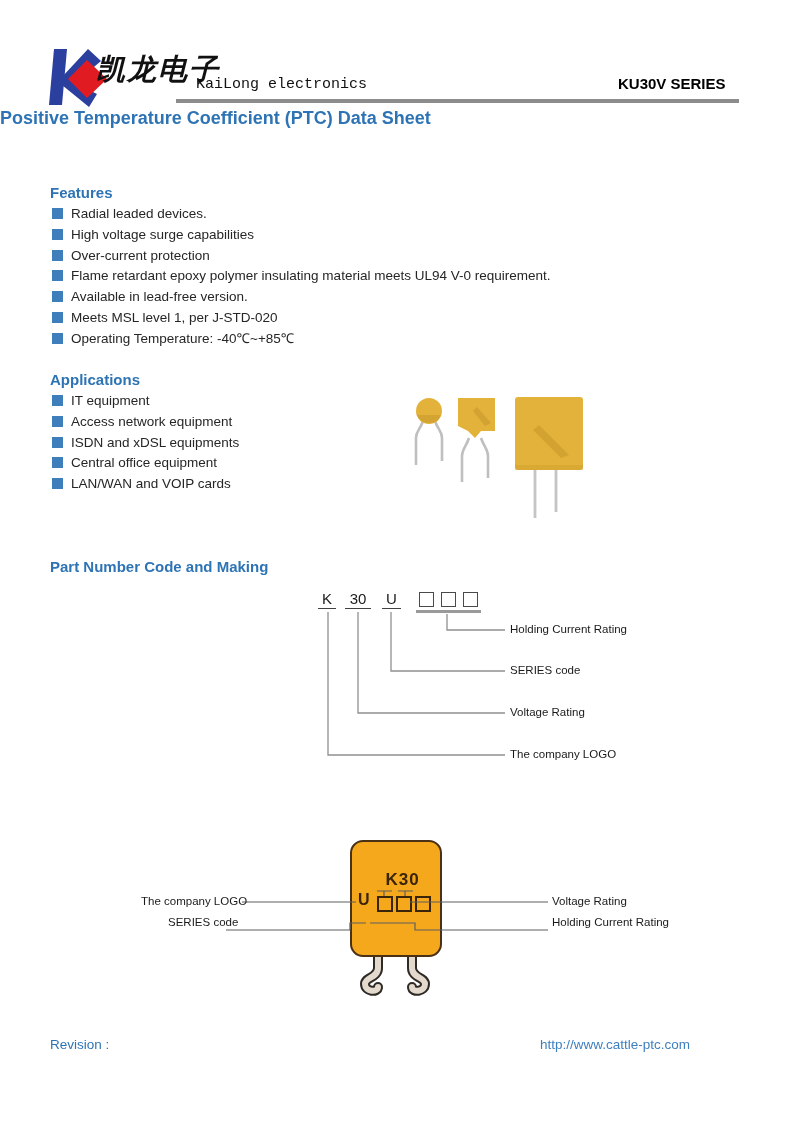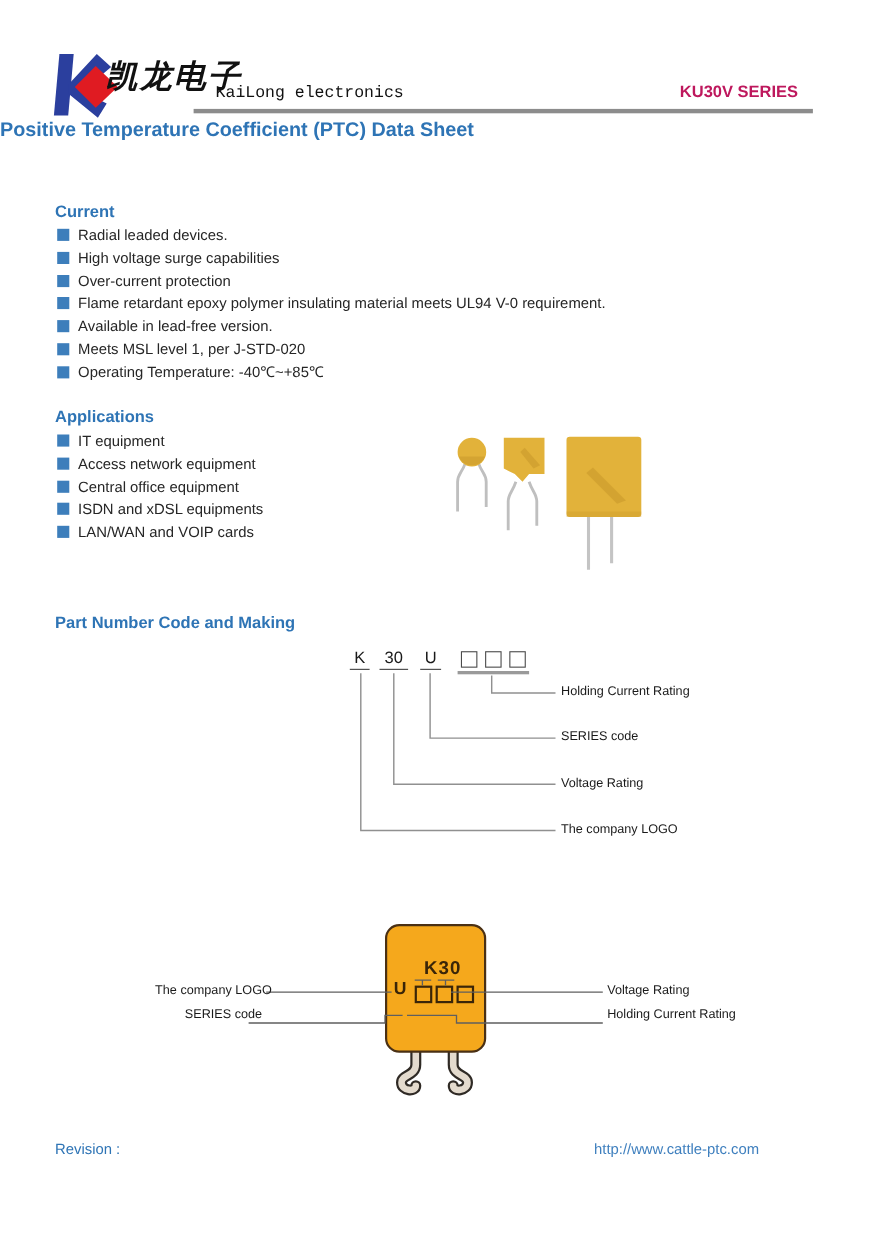--- a/index.html
+++ b/index.html
@@ -17,21 +17,21 @@
 
   
   .logo-svg{position:absolute;left:44px;top:46px;}
   .logo-cn{
     position:absolute;left:96px;top:50px;
     font-family:"DejaVu Serif", serif;
     font-weight:bold;font-style:italic;
     font-size:29px;color:#111;letter-spacing:2px;white-space:nowrap;
   }
   .logo-en{position:absolute;left:196px;top:76px;font-size:15px;color:#111;font-family:Liberation Mono, monospace;}
-  .series-name{position:absolute;left:618px;top:75px;font-size:15px;font-weight:bold;color:#be185d;white-space:nowrap;}
+  .series-name{position:absolute;left:618px;top:75px;font-size:15px;font-weight:bold;color:#000000;white-space:nowrap;}
   .header-rule{position:absolute;left:176px;top:99px;width:563px;height:4px;background:#8c8c8c;}
   .doc-title{position:absolute;left:0;top:108px;width:100%;font-size:18px;font-weight:bold;color:#2E74B5;}
 
   
   .sec-heading{font-size:15px;font-weight:bold;color:#2E74B5;}
 
   
   .blist{position:absolute;left:50px;}
   .brow{display:flex;align-items:flex-start;height:20.8px;}
   .bullet{width:11px;height:11px;background:#3D7EBB;margin:3px 8px 0 2px;flex:0 0 auto;}
@@ -69,21 +69,21 @@
     <polygon points="10,3 23,3 18,59 5,59" fill="#2B3F9E"></polygon>
     <polygon points="18,31 44,3 57,15 31,37 53,48 45,61 18,39" fill="#2B3F9E"></polygon>
     <polygon points="43,14 63,33 43,52 24,33" fill="#E01B22"></polygon>
   </svg>
   <div class="logo-cn">凯龙电子</div>
   <div class="logo-en">KaiLong electronics</div>
   <div class="series-name">KU30V SERIES</div>
   <div class="header-rule"></div>
   <div class="doc-title">Positive Temperature Coefficient (PTC) Data Sheet</div>
 
-  <div class="abs sec-heading" style="left:50px;top:184px;">Current</div>
+  <div class="abs sec-heading" style="left:50px;top:184px;">Features</div>
   <div class="blist" style="top:205px;">
     <div class="brow">
         <span class="bullet"></span>
         <span class="btext">Radial leaded devices.</span>
       </div>
     <div class="brow">
         <span class="bullet"></span>
         <span class="btext">High voltage surge capabilities</span>
       </div>
     <div class="brow">
@@ -113,25 +113,25 @@
     <div class="brow">
         <span class="bullet"></span>
         <span class="btext">IT equipment</span>
       </div>
     <div class="brow">
         <span class="bullet"></span>
         <span class="btext">Access network equipment</span>
       </div>
     <div class="brow">
         <span class="bullet"></span>
+        <span class="btext">ISDN and xDSL equipments</span>
+      </div>
+    <div class="brow">
+        <span class="bullet"></span>
         <span class="btext">Central office equipment</span>
-      </div>
-    <div class="brow">
-        <span class="bullet"></span>
-        <span class="btext">ISDN and xDSL equipments</span>
       </div>
     <div class="brow">
         <span class="bullet"></span>
         <span class="btext">LAN/WAN and VOIP cards</span>
       </div>
   </div>
 
   <svg class="abs" style="left:393px;top:385px;" width="200" height="145" viewBox="0 0 200 145">
 
     <path d="M30,36 C27,45 23,46 23,53 L23,80" fill="none" stroke="#bfbfbf" stroke-width="2.6"></path>

